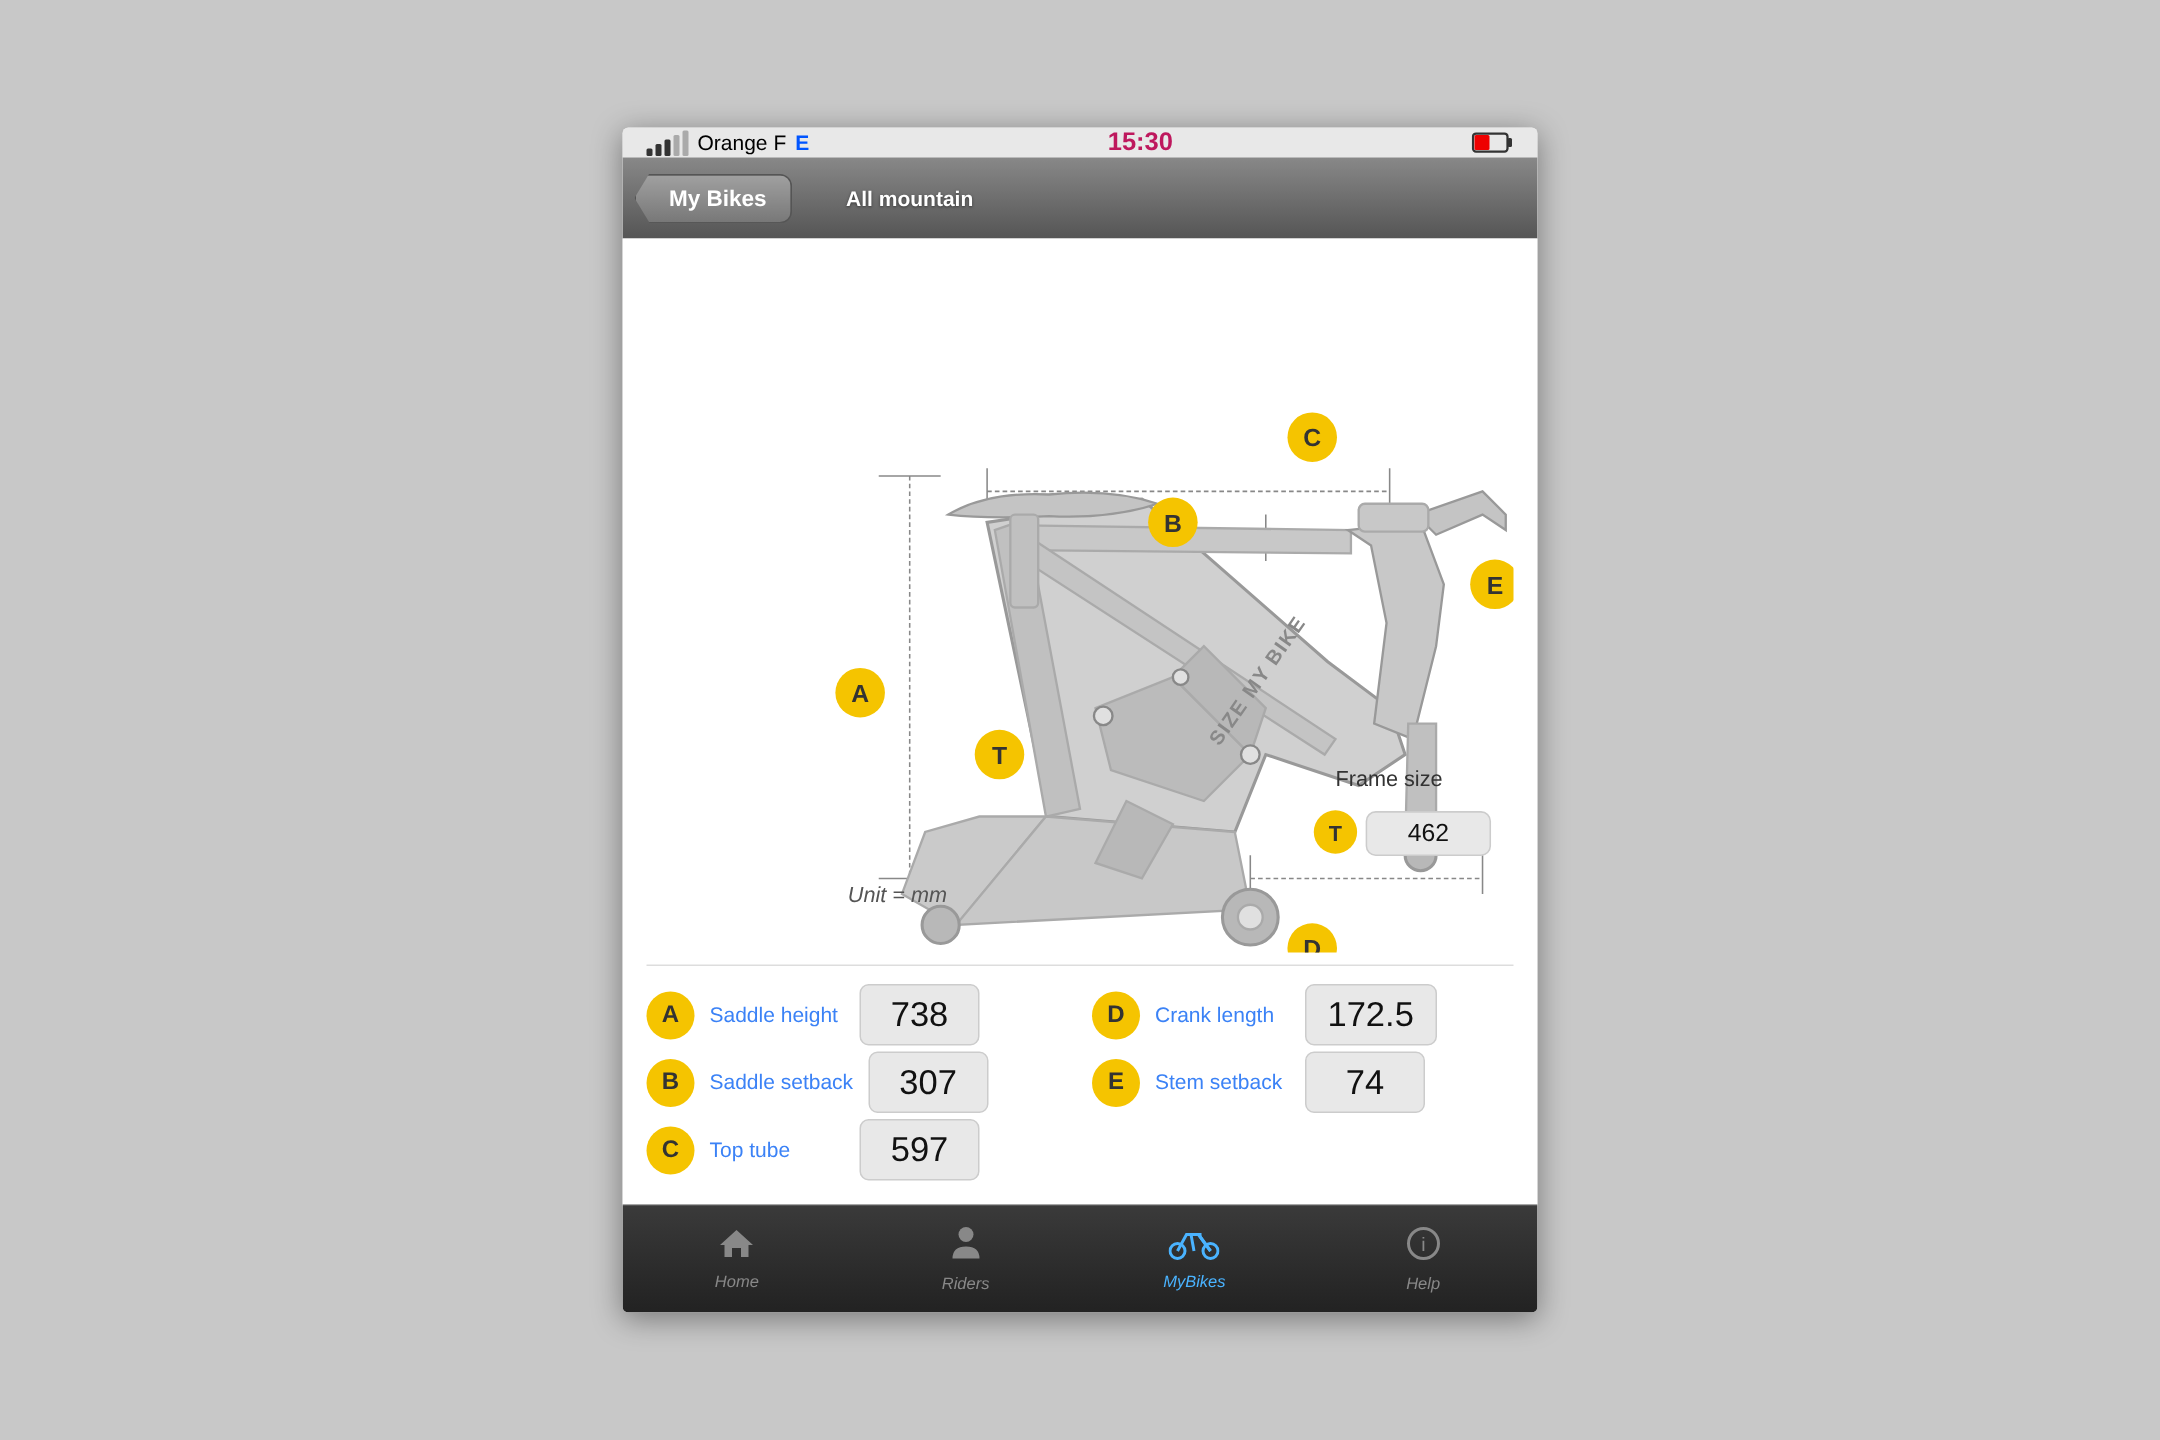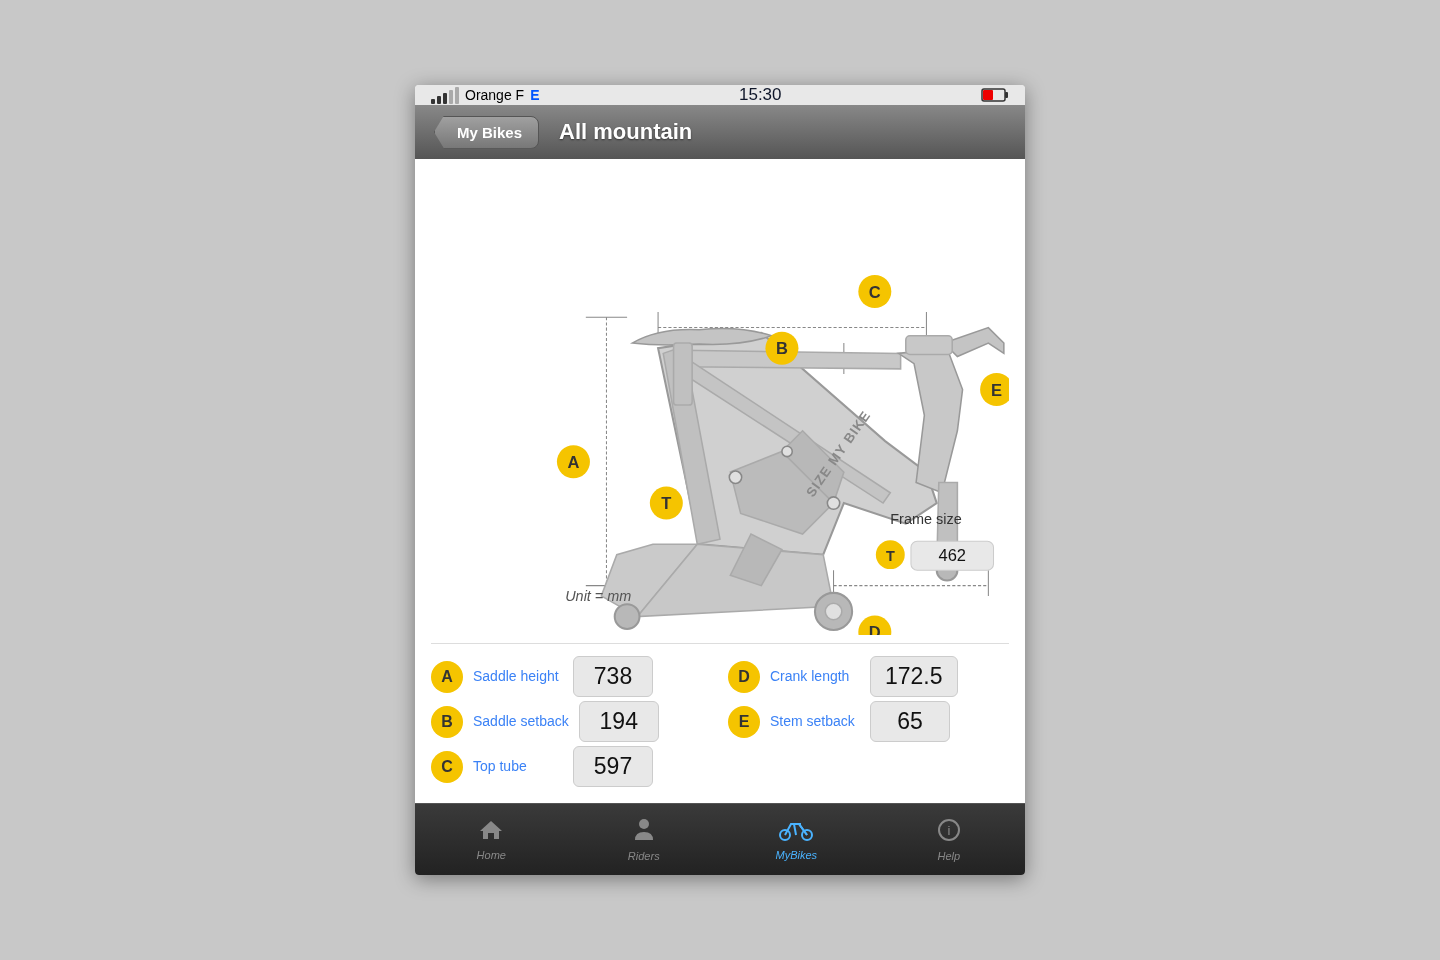--- a/index.html
+++ b/index.html
@@ -49,59 +49,59 @@
     .signal-bar {
       background: #333;
       width: 4px;
       border-radius: 1px;
     }
 
     .signal-bar.empty { background: #aaa; }
 
     .status-time {
       font-size: 17px;
-      font-weight: 400;
-      color: #0f172a;
+      font-weight: 700;
+      color: #be185d;
     }
 
     .battery-icon {
       display: flex;
       align-items: center;
     }
 
     
     .nav-header {
       background: linear-gradient(to bottom, #888, #555);
       height: 54px;
       display: flex;
       align-items: center;
-      padding: 0 19px;
+      padding: 0 8px;
     }
 
     .back-button {
       background: linear-gradient(to bottom, #888, #666);
       border: 1px solid #444;
       border-radius: 6px;
       color: white;
       font-size: 14px;
       font-weight: 600;
       padding: 6px 14px 6px 20px;
       cursor: pointer;
       position: relative;
       clip-path: polygon(10px 0%, 100% 0%, 100% 100%, 10px 100%, 0% 50%);
       text-decoration: none;
       display: flex;
       align-items: center;
     }
 
     .nav-title {
       color: white;
-      font-size: 22px;
+      font-size: 14px;
       font-weight: 700;
-      margin-left: 20px;
+      margin-left: 36px;
       text-shadow: 0 1px 2px rgba(0,0,0,0.5);
     }
 
     
     .main-content {
       background: white;
       padding: 16px;
     }
 
     
@@ -381,26 +381,26 @@
           <div class="badge">D</div>
           <span class="meas-label">Crank length</span>
           <div class="meas-value">172.5</div>
         </div>
       </div>
 
       <div class="measurement-row">
         <div class="meas-left">
           <div class="badge">B</div>
           <span class="meas-label">Saddle setback</span>
-          <div class="meas-value">194</div>
+          <div class="meas-value">307</div>
         </div>
         <div class="meas-right">
           <div class="badge">E</div>
           <span class="meas-label">Stem setback</span>
-          <div class="meas-value">65</div>
+          <div class="meas-value">74</div>
         </div>
       </div>
 
       <div class="measurement-row">
         <div class="meas-left">
           <div class="badge">C</div>
           <span class="meas-label">Top tube</span>
           <div class="meas-value">597</div>
         </div>
       </div>

